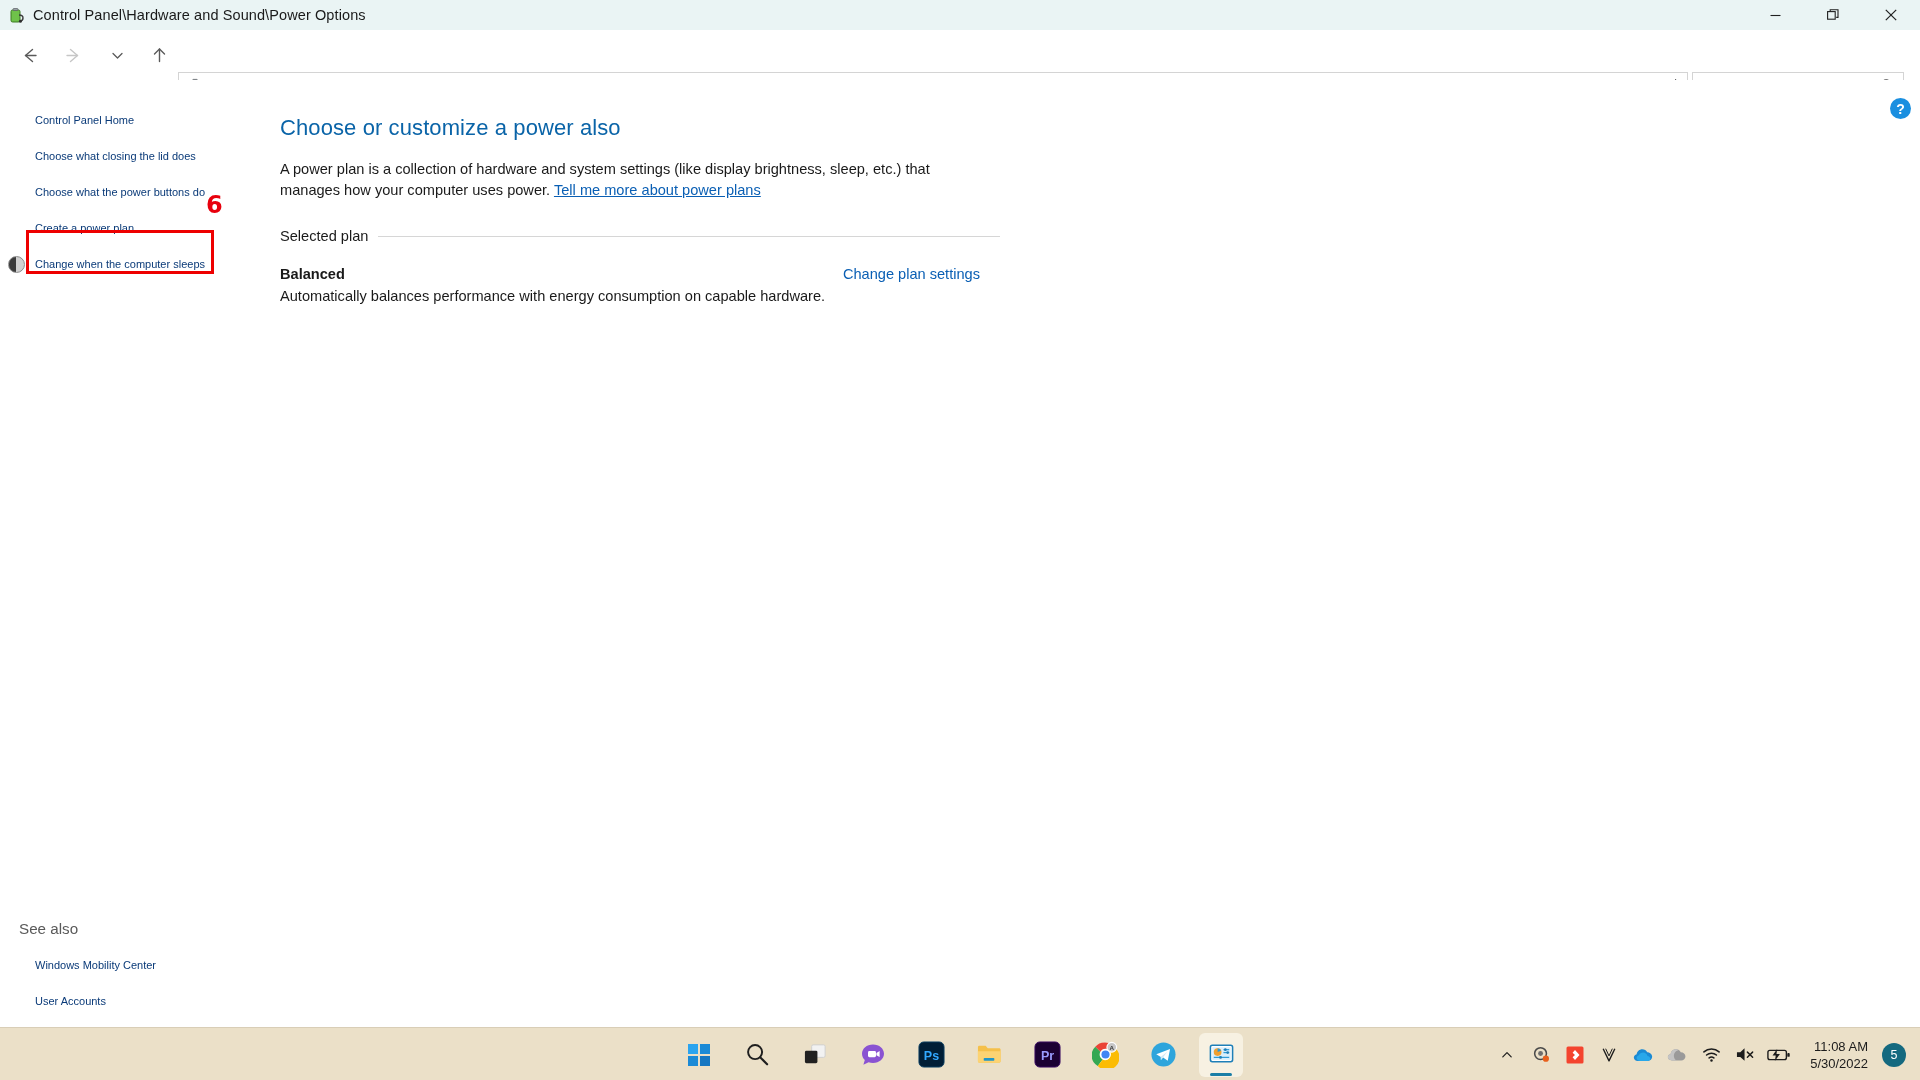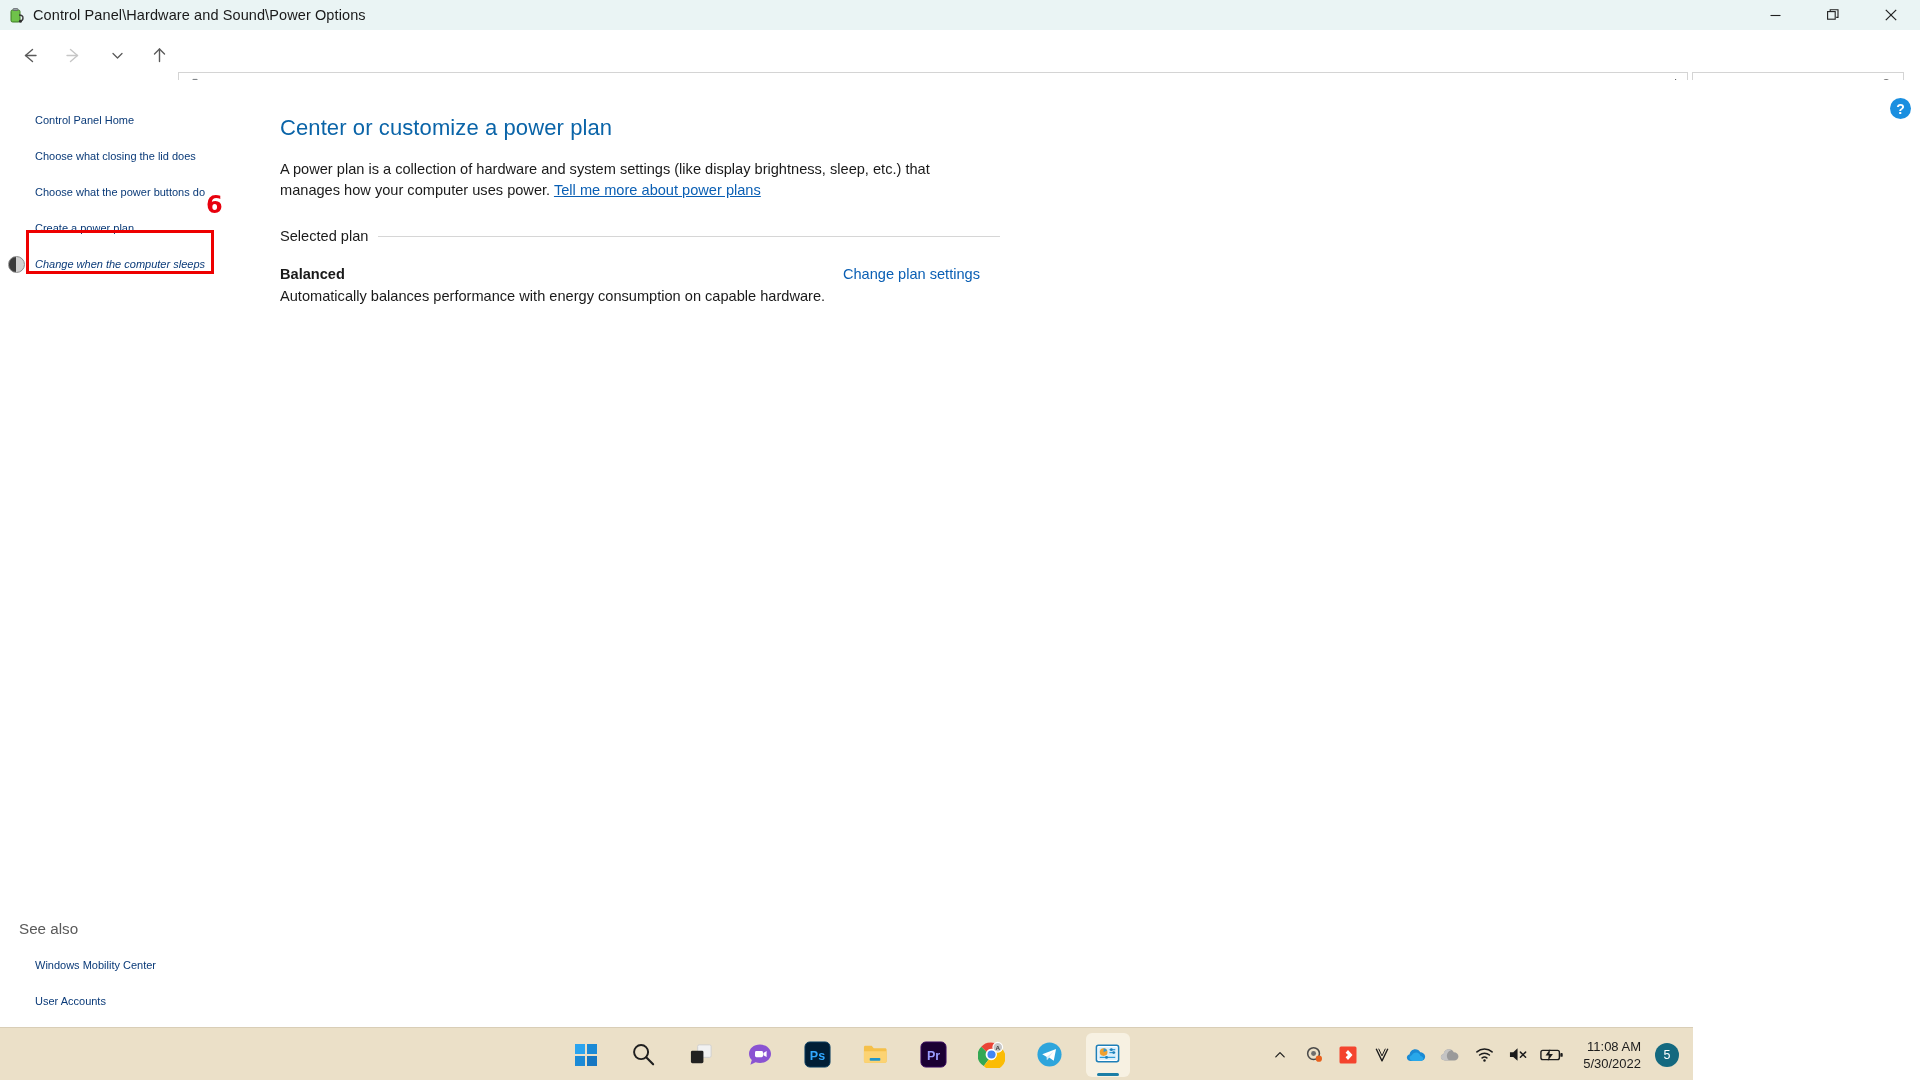--- a/index.html
+++ b/index.html
@@ -176,21 +176,21 @@
   .side-link {
     display: block;
     color: #0a3a78;
     font-size: 11px;
     line-height: 20px;
     text-decoration: none;
     padding: 0 0 0 35px;
     margin-bottom: 16px;
     max-width: 215px;
   }
-  .side-link.with-icon { position: relative; font-style: italic; }
+  .side-link.with-icon { position: relative; }
   .uac-icon {
     position: absolute;
     left: 8px; top: 2px;
     width: 17px; height: 17px;
     border-radius: 50%;
     background: linear-gradient(90deg, #3b3b3b 0 50%, #d0d0d0 50% 100%);
     border: 1px solid #8a8a8a;
     box-sizing: border-box;
   }
 
@@ -287,21 +287,21 @@
   .plan-desc {
     margin-top: 6px;
     font-size: 14.6px;
     color: #1a1a1a;
   }
 
   
   .taskbar {
     position: absolute;
     left: 0; bottom: 0;
-    width: 1693px; height: 53px;
+    width: 1920px; height: 53px;
     background: #ebe0c8;
     border-top: 1px solid #d9ceb7;
     box-sizing: border-box;
   }
   .tb-center {
     position: absolute;
     left: 50%;
     transform: translateX(-50%);
     top: 0;
     height: 53px;
@@ -480,21 +480,21 @@
       </a>
 
       <div class="seealso">
         <div class="seealso-title">See also</div>
         <a class="side-link">Windows Mobility Center</a>
         <a class="side-link">User Accounts</a>
       </div>
     </div>
 
     <div class="main">
-      <h1 class="main-heading">Center or customize a power plan</h1>
+      <h1 class="main-heading">Choose or customize a power also</h1>
       <p class="main-desc">
         <span>A power plan is a collection of hardware and system settings (like display brightness, sleep, etc.) that manages how your computer uses power.</span>
         <a class="inline-link">Tell me more about power plans</a>
       </p>
 
       <div class="group-header">
         <span class="group-header-text">Selected plan</span>
         <span class="group-rule"></span>
       </div>
 

